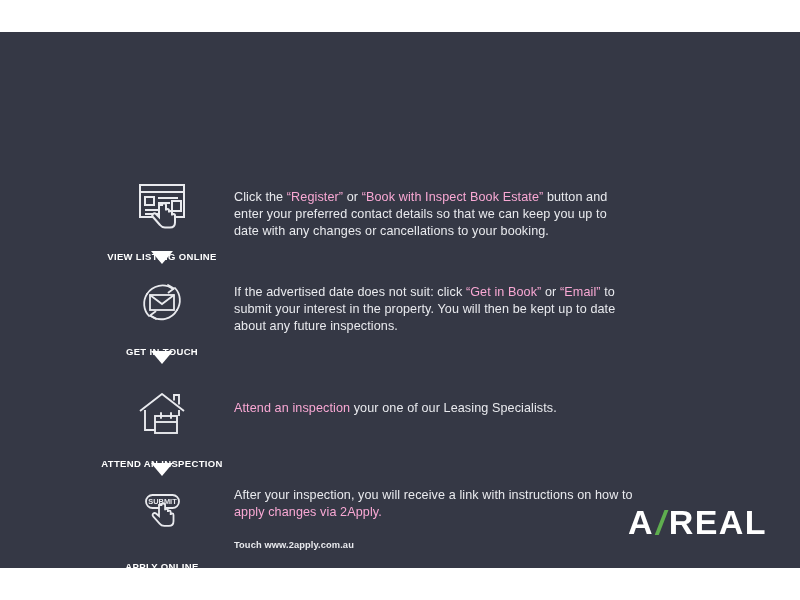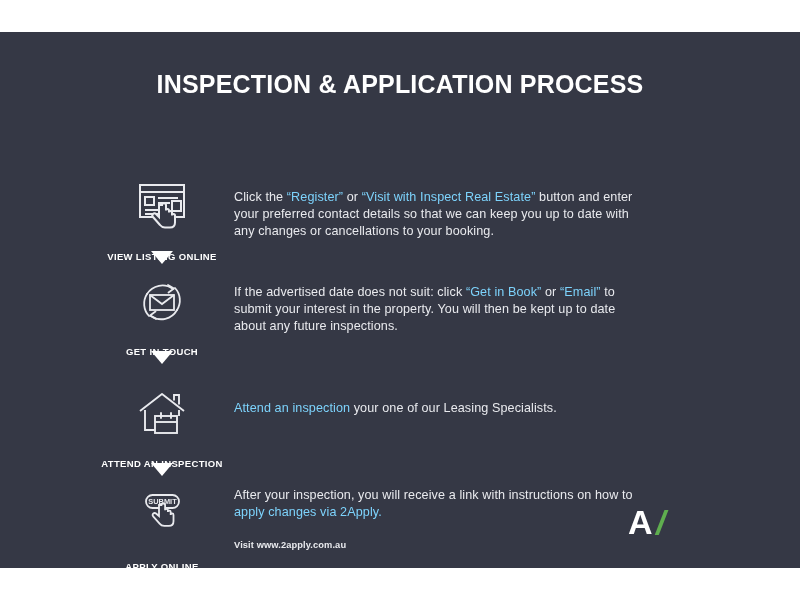--- a/index.html
+++ b/index.html
@@ -76,21 +76,21 @@
 
   .text-col {
     position: absolute;
     left: 234px;
     width: 400px;
     color: #e9eaee;
     font-size: 12.6px;
     line-height: 17.2px;
     letter-spacing: 0.1px;
   }
-  .g { color: #7dd3fc; }
+  .g { color: #f9a8d4; }
   .visit {
     margin-top: 12px;
     font-size: 9.3px;
     font-weight: bold;
     letter-spacing: 0.1px;
     color: #e9eaee;
   }
 
   
   .logo {
@@ -109,40 +109,39 @@
     font-style: italic;
     font-weight: bold;
     padding: 0 2px;
   }
 </style>
 </head>
 <body>
 
 <div class="slide">
 
-  <div class="title">INSPECTION &amp; APPLICATION PROCESS</div>
 
   <div class="step" style="top:145px;">
     <div class="icon-col">
       <div class="icon-box">
         <svg width="56" height="52" viewBox="0 0 56 52" fill="none" stroke="#e9eaee" stroke-width="2">
           <rect x="6" y="4" width="44" height="32"></rect>
           <line x1="6" y1="11" x2="50" y2="11"></line>
           <rect x="11" y="16" width="9" height="8"></rect>
           <line x1="24" y1="17" x2="44" y2="17"></line>
           <line x1="24" y1="22" x2="36" y2="22"></line>
           <rect x="38" y="20" width="9" height="10"></rect>
           <line x1="11" y1="29" x2="30" y2="29"></line>
           <line x1="11" y1="33" x2="24" y2="33"></line>
           <path d="M25 24 v12 l-3 -3 c-2 -2 -5 1 -3 3 l7 8 c1.5 2 3 2.5 5 2.5 h5 c3 0 5 -2 5 -5 v-7 c0 -2 -3 -2 -3 0 v-3 c0 -2 -3 -2 -3 0 v-2 c0 -2 -3 -2 -3 0 v-5.5 c0 -2.2 -4 -2.2 -4 0 z" fill="#353845"></path>
         </svg>
       </div>
       <div class="icon-label">VIEW LISTING ONLINE</div>
     </div>
-    <div class="text-col" style="top:12px;"><span>Click the </span><span class="g">“Register”</span><span> or </span><span class="g">“Visit with Inspect Real Estate”</span><span> button and enter your preferred contact details so that we can keep you up to date with any changes or cancellations to your booking.</span></div>
+    <div class="text-col" style="top:12px;"><span>Click the </span><span class="g">“Register”</span><span> or </span><span class="g">“Book with Inspect Book Estate”</span><span> button and enter your preferred contact details so that we can keep you up to date with any changes or cancellations to your booking.</span></div>
   </div>
   <div class="arrow" style="top:218px;"><i></i></div>
 
   <div class="step" style="top:240px;">
     <div class="icon-col">
       <div class="icon-box">
         <svg width="54" height="52" viewBox="0 0 54 52" fill="none" stroke="#e9eaee" stroke-width="1.8">
           <path d="M40 12 a18 18 0 0 1 2 22" stroke-linecap="round"></path>
           <path d="M14 40 a18 18 0 0 1 -2 -22" stroke-linecap="round"></path>
           <path d="M12 18 a18 18 0 0 1 26 -5" stroke-linecap="round"></path>
@@ -183,21 +182,22 @@
       <div class="icon-box">
         <svg width="60" height="52" viewBox="0 0 60 52" fill="none" stroke="#e9eaee" stroke-width="1.8">
           <rect x="14" y="4" width="33" height="13" rx="6.5"></rect>
           <text x="30.5" y="13" fill="#e9eaee" stroke="none" font-family="Liberation Sans, sans-serif" font-size="7.4" font-weight="bold" text-anchor="middle">SUBMIT</text>
           <path d="M27 14 v11 l-3 -2.5 c-2 -1.6 -4.6 1.2 -2.8 2.9 l6.4 7.2 c1.4 1.8 2.8 2.3 4.7 2.3 h4.6 c2.8 0 4.6 -1.9 4.6 -4.6 v-6.4 c0 -1.9 -2.8 -1.9 -2.8 0 v-2.8 c0 -1.9 -2.8 -1.9 -2.8 0 v-1.9 c0 -1.9 -2.8 -1.9 -2.8 0 v-5.2 c0 -2 -3.7 -2 -3.7 0 z" fill="#353845"></path>
         </svg>
       </div>
       <div class="icon-label">APPLY ONLINE</div>
     </div>
     <div class="text-col" style="top:0px;"><span>After your inspection, you will receive a link with instructions on how to </span><span class="g">apply changes via 2Apply.</span></div>
-    <div class="text-col visit" style="top:38px;">Visit www.2apply.com.au</div>
+    <div class="text-col visit" style="top:38px;">Touch www.2apply.com.au</div>
   </div>
 
   <div class="logo">
     <span>A</span>
     <span class="slash">/</span>
+    <span>REAL</span>
   </div>
 
 </div>
 
 </body></html>

